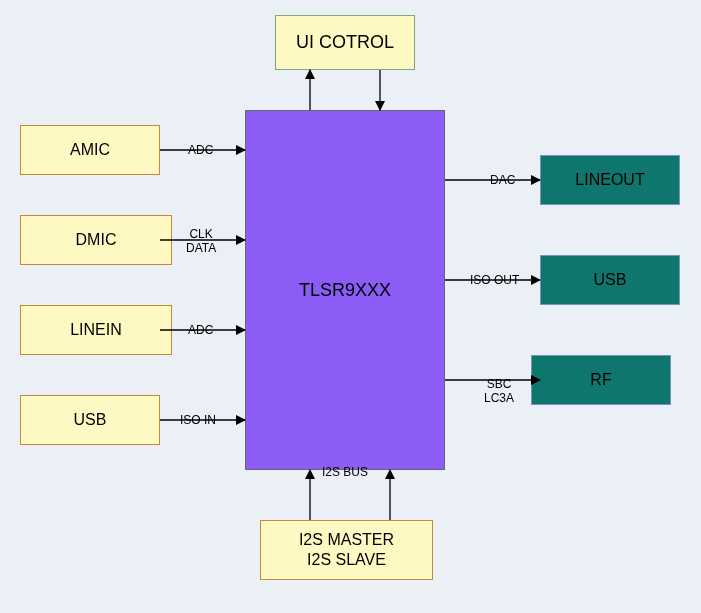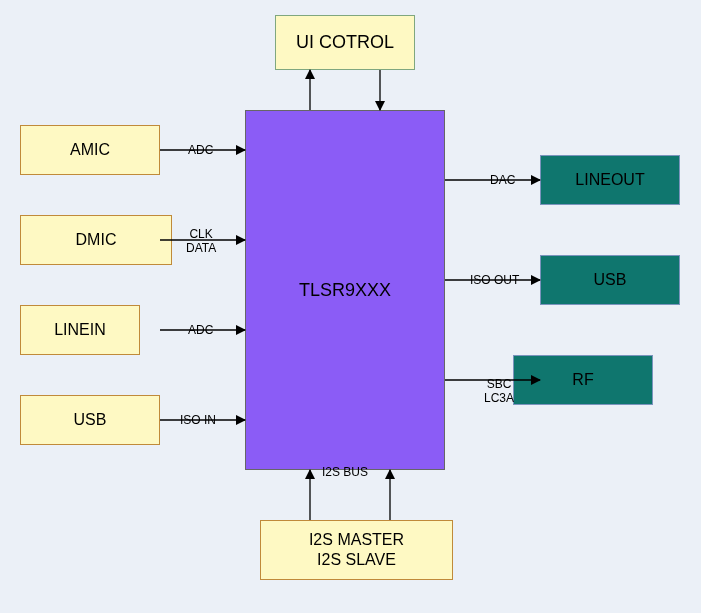--- a/index.html
+++ b/index.html
@@ -33,29 +33,29 @@
 </style>
 </head>
 <body>
 
 <div class="box green big" style="left:275px;top:15px;width:140px;height:55px">UI COTROL</div>
 
 <div class="box gray big" style="left:245px;top:110px;width:200px;height:360px">TLSR9XXX</div>
 
 <div class="box orange mid" style="left:20px;top:125px;width:140px;height:50px">AMIC</div>
 <div class="box orange mid" style="left:20px;top:215px;width:152px;height:50px">DMIC</div>
-<div class="box orange mid" style="left:20px;top:305px;width:120px;height:50px">LINEIN</div>
+<div class="box orange mid" style="left:20px;top:305px;width:152px;height:50px">LINEIN</div>
 <div class="box orange mid" style="left:20px;top:395px;width:140px;height:50px">USB</div>
 
-<div class="box orange mid" style="left:260px;top:520px;width:193px;height:60px">I2S MASTER
+<div class="box orange mid" style="left:260px;top:520px;width:173px;height:60px">I2S MASTER
 I2S SLAVE</div>
 
 <div class="box blue mid" style="left:540px;top:155px;width:140px;height:50px">LINEOUT</div>
 <div class="box blue mid" style="left:540px;top:255px;width:140px;height:50px">USB</div>
-<div class="box blue mid" style="left:513px;top:355px;width:140px;height:50px">RF</div>
+<div class="box blue mid" style="left:531px;top:355px;width:140px;height:50px">RF</div>
 
 <div class="lbl" style="left:188px;top:144px">ADC</div>
 <div class="lbl" style="left:186px;top:228px">CLK
 DATA</div>
 <div class="lbl" style="left:188px;top:324px">ADC</div>
 <div class="lbl" style="left:180px;top:414px">ISO IN</div>
 <div class="lbl" style="left:322px;top:466px">I2S BUS</div>
 <div class="lbl" style="left:490px;top:174px">DAC</div>
 <div class="lbl" style="left:470px;top:274px">ISO OUT</div>
 <div class="lbl" style="left:484px;top:378px">SBC

